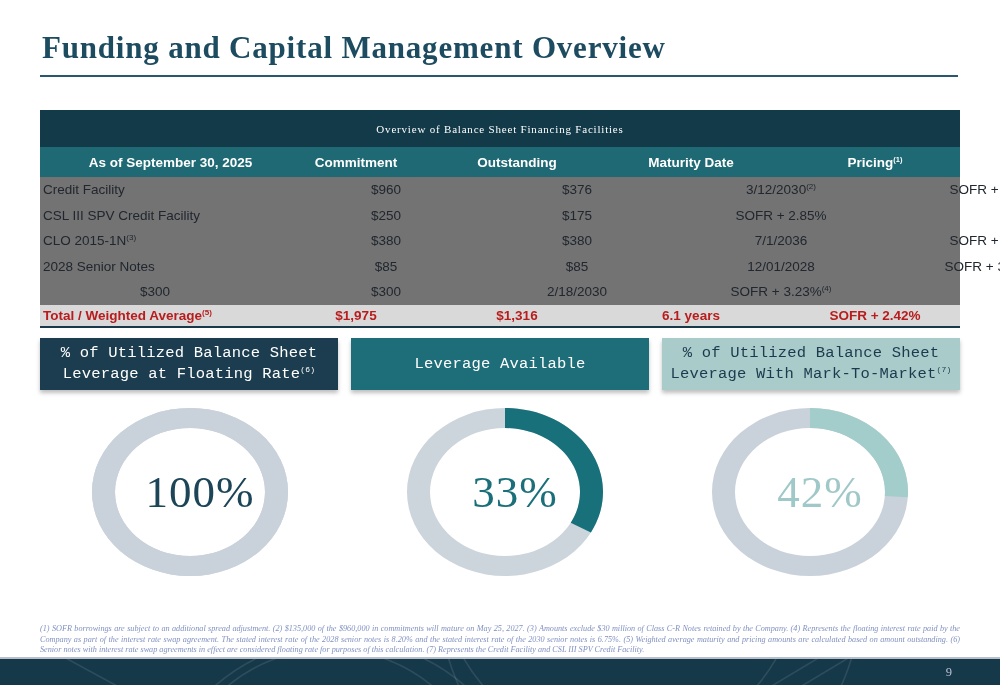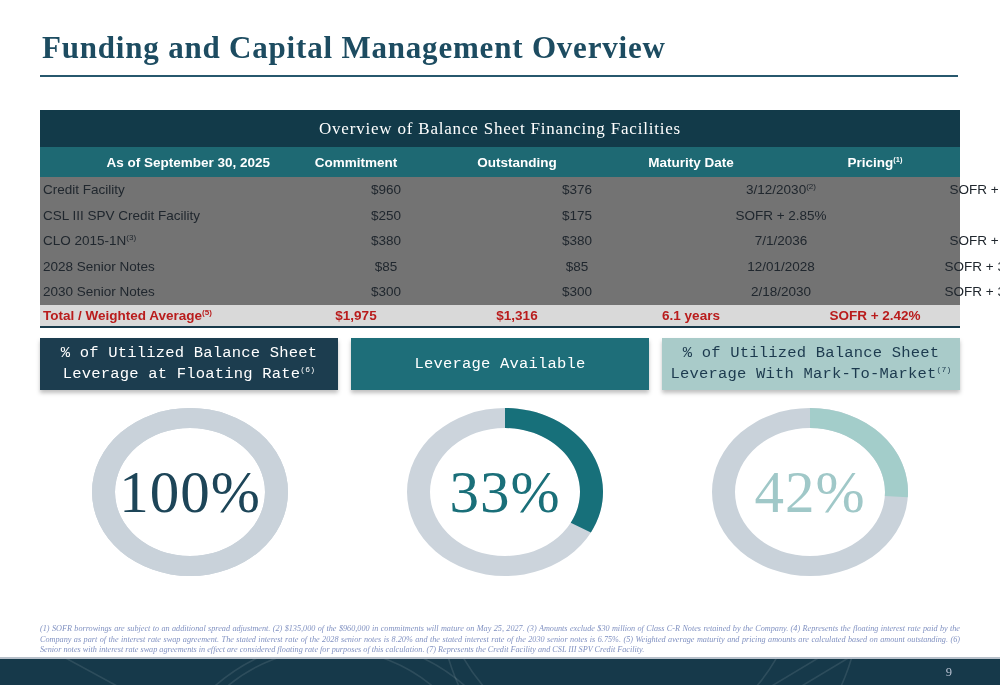--- a/index.html
+++ b/index.html
@@ -13,27 +13,27 @@
     position:absolute;left:42px;top:30px;width:916px;
     font-family:"Liberation Serif","DejaVu Serif",serif;
     font-size:31px;font-weight:bold;color:#1d4c61;letter-spacing:0.8px;
   }
   .title-rule{position:absolute;left:40px;top:75px;width:918px;height:2px;background:#27586d;}
 
   
   .fac-table{position:absolute;left:40px;top:110px;width:920px;}
   .tbl-title{
     height:37px;background:#123a49;color:#ffffff;display:flex;align-items:center;justify-content:center;
-    font-family:"Liberation Serif","DejaVu Serif",serif;font-size:17px;letter-spacing:0.8px;
+    font-family:"Liberation Serif","DejaVu Serif",serif;font-size:11px;letter-spacing:0.8px;
   }
   .tbl-head,.tbl-row,.tbl-total{
     display:grid;grid-template-columns:230px 172px 150px 198px 170px;align-items:center;
   }
   .tbl-head{height:30px;background:#1e6973;color:#ffffff;font-weight:bold;font-size:13.5px;}
-  .tbl-head .c1{padding-left:31px;text-align:right;}
+  .tbl-head .c1{padding-left:31px;text-align:center;}
   .cell{text-align:center;}
   .c1{text-align:left;padding-left:3px;}
   .tbl-row{height:25.5px;color:#20272e;font-size:13.5px;background:#737373;gap:30px;}
   .tbl-total{
     height:21px;background:#d9d9d9;color:#b91c1c;font-weight:bold;font-size:13.5px;
     border-bottom:2px solid #17394a;
   }
   sup.s{font-size:8px;vertical-align:super;line-height:0;}
   .tbl-head sup.s{font-size:7.5px;}
 
@@ -48,23 +48,23 @@
   .kpi-2{left:351px;background:#1e6e79;color:#ffffff;}
   .kpi-3{left:662px;background:#a9cbc9;color:#1c3a4e;}
 
   
   .donut{position:absolute;width:200px;height:172px;top:406px;}
   .donut-1{left:90px;}
   .donut-2{left:405px;}
   .donut-3{left:710px;}
   .donut svg{position:absolute;left:0;top:0;}
   .donut-value{
-    position:absolute;left:0;top:0;width:200px;height:172px;
+    position:absolute;left:10px;top:0;width:200px;height:172px;
     display:flex;align-items:center;justify-content:center;
-    font-family:"Liberation Serif","DejaVu Serif",serif;font-size:59px;letter-spacing:1px;
+    font-family:"Liberation Serif","DejaVu Serif",serif;font-size:45px;letter-spacing:1px;
   }
 
   
   .footnote{
     position:absolute;left:40px;top:624px;width:920px;
     font-family:"Liberation Serif","DejaVu Serif",serif;font-style:italic;
     font-size:8.2px;line-height:10.5px;color:#8091c1;text-align:justify;
   }
 
   
@@ -121,21 +121,20 @@
 
     <div class="tbl-row">
       <div class="cell c1"><span>2028 Senior Notes</span><sup class="s"></sup></div>
       <div class="cell">$85</div>
       <div class="cell">$85</div>
       <div class="cell"><span>12/01/2028</span><sup class="s"></sup></div>
       <div class="cell"><span>SOFR + 3.14%</span><sup class="s">(4)</sup></div>
     </div>
 
     <div class="tbl-row">
-      <div class="cell c1"><span>2030 Senior Notes</span><sup class="s"></sup></div>
       <div class="cell">$300</div>
       <div class="cell">$300</div>
       <div class="cell"><span>2/18/2030</span><sup class="s"></sup></div>
       <div class="cell"><span>SOFR + 3.23%</span><sup class="s">(4)</sup></div>
     </div>
 
     <div class="tbl-total">
       <div class="cell c1"><span>Total / Weighted Average</span><sup class="s">(5)</sup></div>
       <div class="cell">$1,975</div>
       <div class="cell">$1,316</div>

